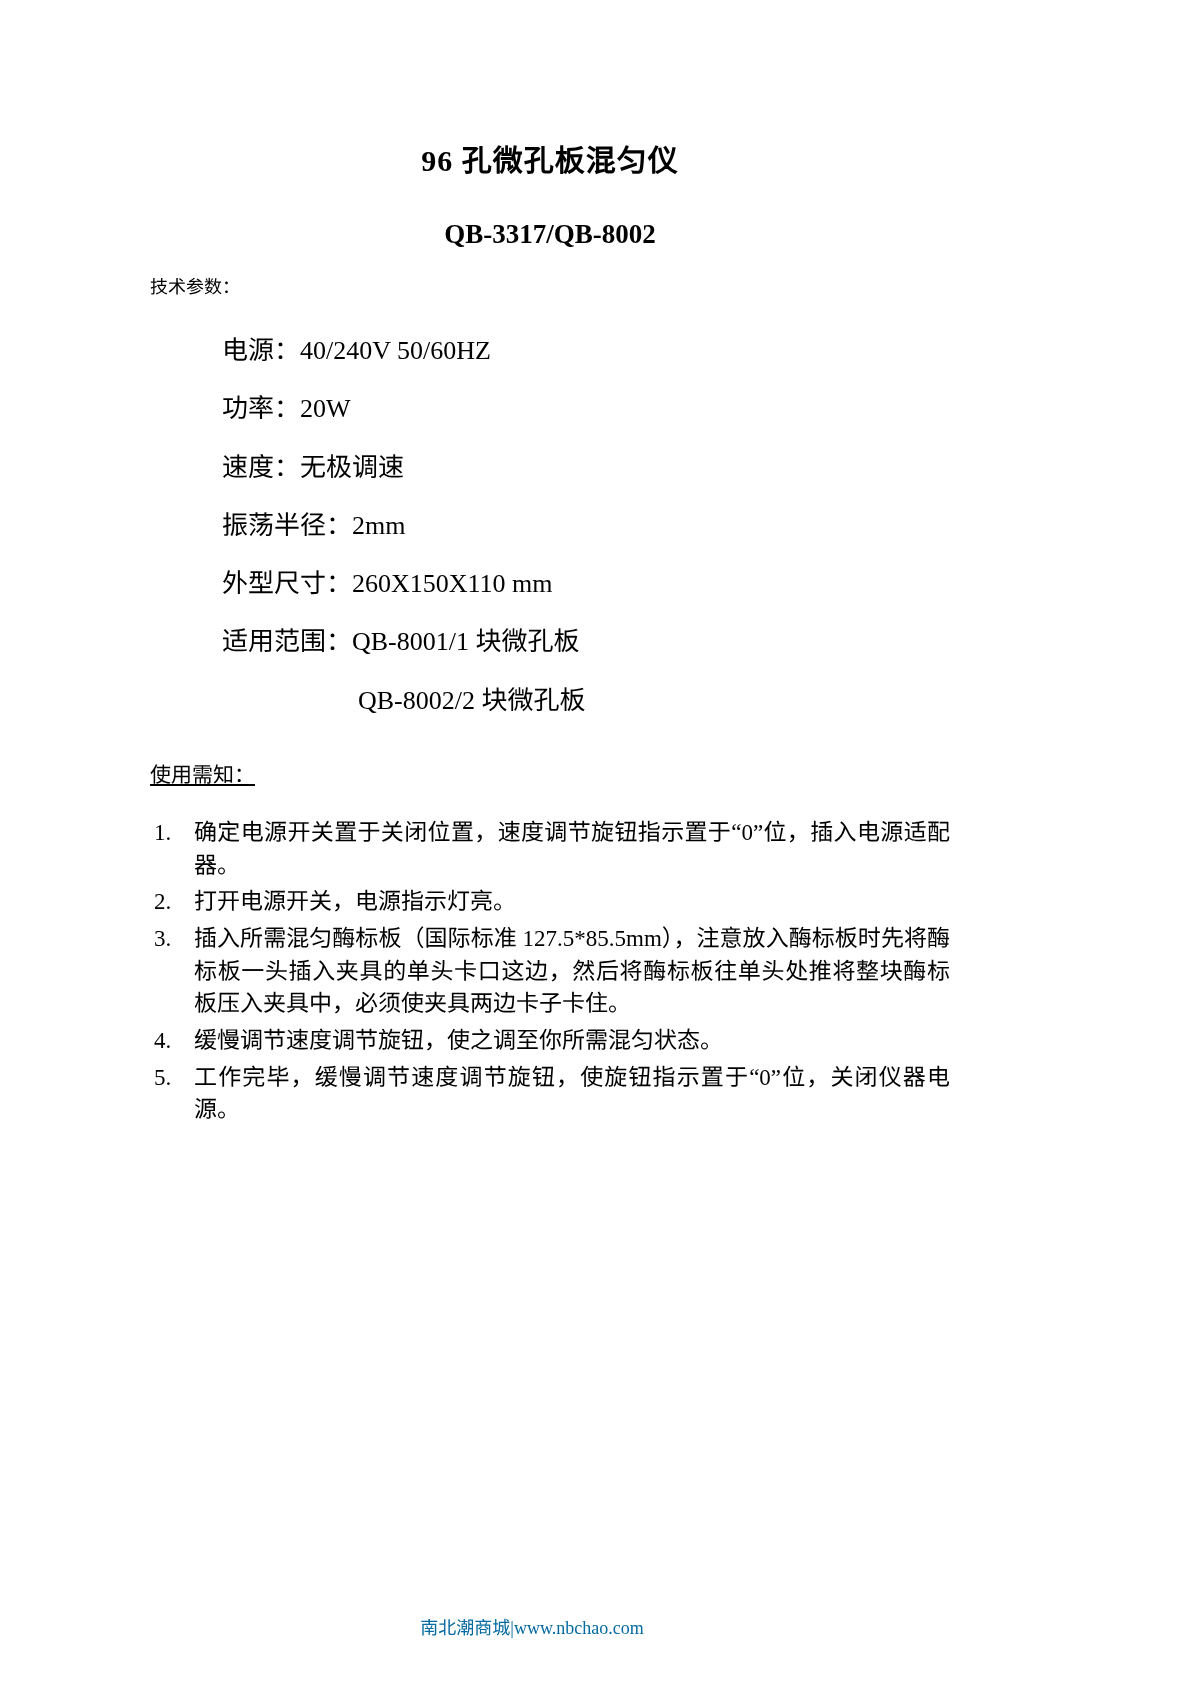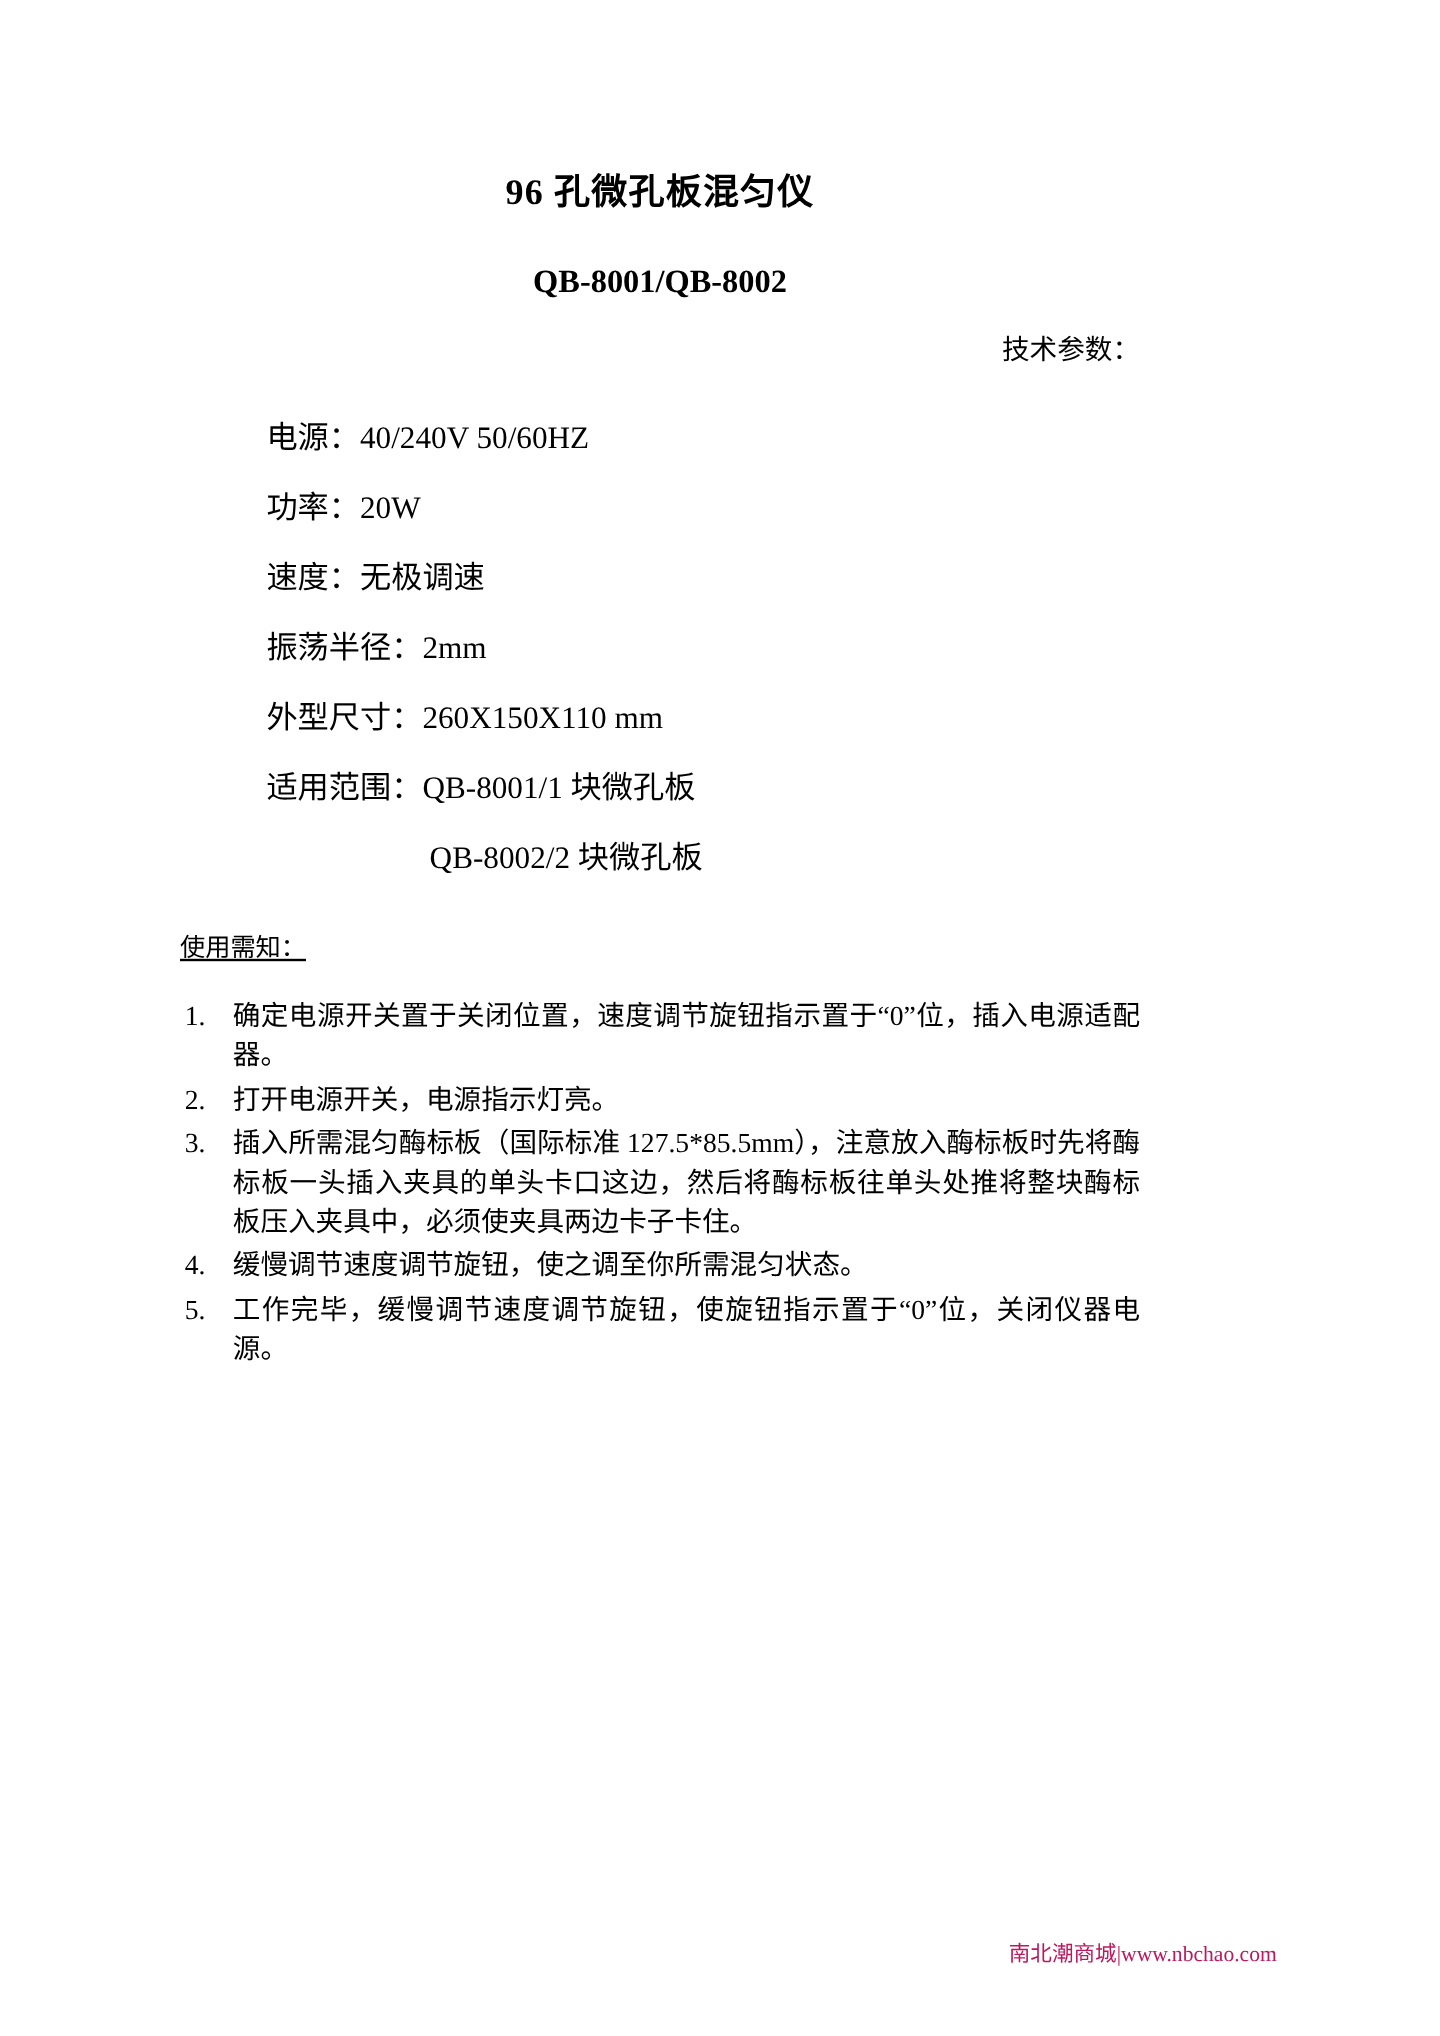--- a/index.html
+++ b/index.html
@@ -42,24 +42,23 @@
     line-height: 1.95;
     margin-top: 30px;
     text-align: justify;
     text-indent: 0;
   }
   .intro .lead-indent {
     display: inline-block;
     width: 64px;
   }
   .section-label {
-    font-size: 23px;
+    font-size: 18px;
     line-height: 1.9;
     margin-top: 16px;
-    text-align: right;
   }
   .spec-list {
     list-style: none;
     margin: 10px 0 0 0;
     padding: 0;
   }
   .spec-list li {
     font-size: 26px;
     line-height: 1.55;
     padding: 9px 0 9px 72px;
@@ -94,34 +93,34 @@
     left: 4px;
     top: 0;
     font-size: 23px;
     font-family: "Liberation Serif", serif;
   }
   .footer {
     position: absolute;
     left: 0;
     right: 0;
     bottom: 58px;
-    text-align: right;
+    text-align: center;
     font-size: 18px;
-    color: #be185d;
+    color: #0369a1;
     font-family: "Liberation Serif", serif;
   }
 </style>
 </head>
 <body>
 
 <div class="page">
 
   <h1 class="doc-title">96 孔微孔板混匀仪</h1>
 
-  <h2 class="doc-subtitle">QB-8001/QB-8002</h2>
+  <h2 class="doc-subtitle">QB-3317/QB-8002</h2>
 
 
   <p class="section-label">技术参数：</p>
 
   <ul class="spec-list">
     <li>电源：40/240V      50/60HZ</li>
     <li>功率：20W</li>
     <li>速度：无极调速</li>
     <li>振荡半径：2mm</li>
     <li>外型尺寸：260X150X110 mm</li>

